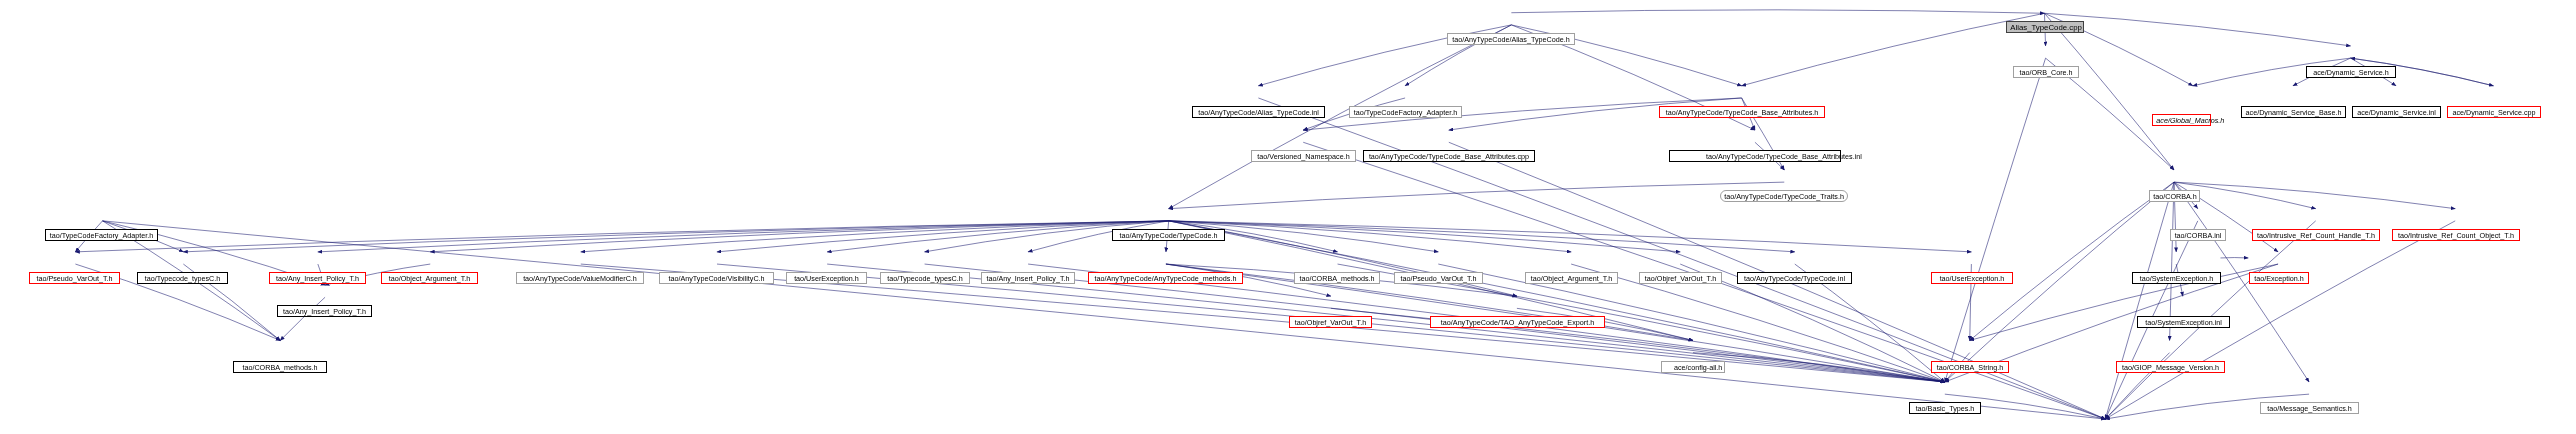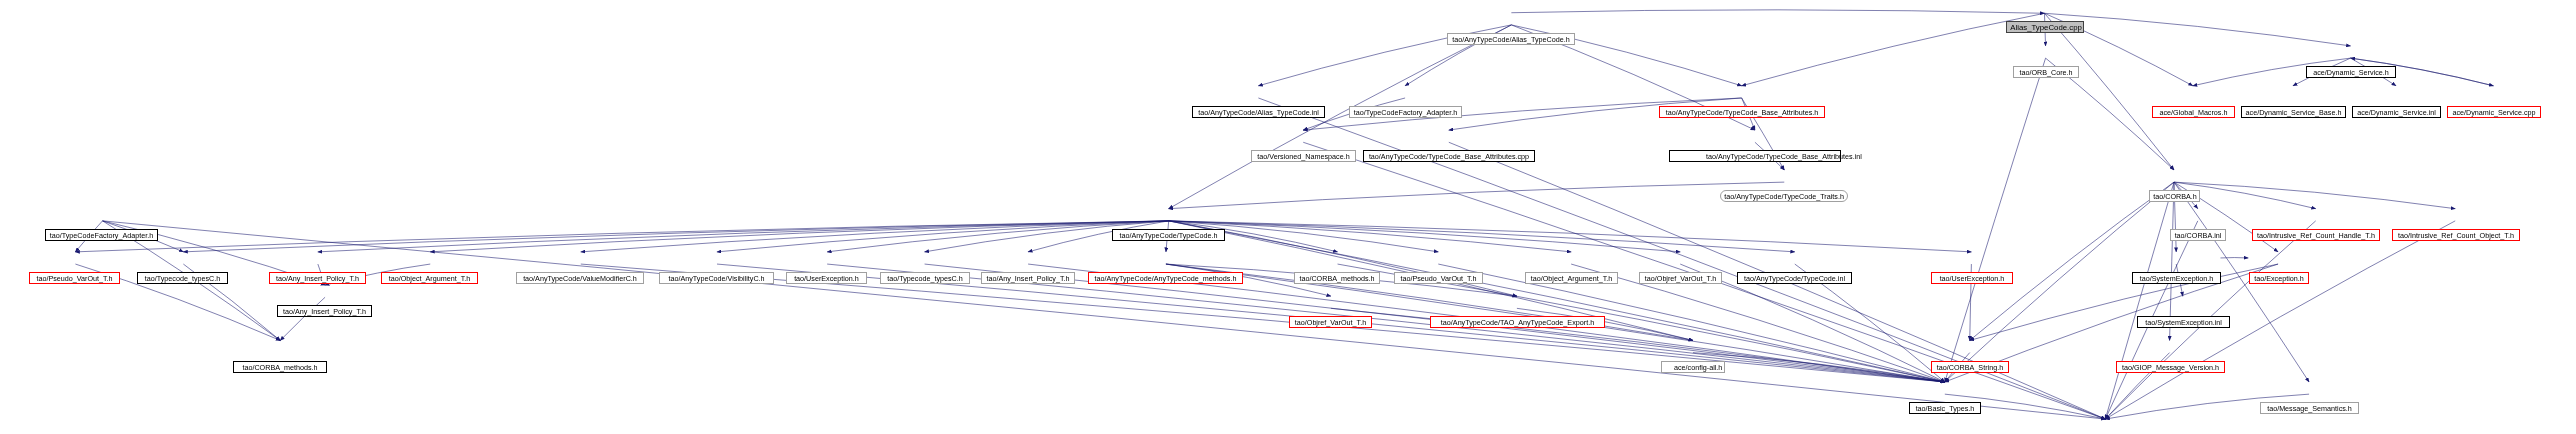--- a/index.html
+++ b/index.html
@@ -164,21 +164,21 @@
       </g>
   </svg>
   <div id="nodes">
       <div class="node root" style="left: 2006px; top: 1.1px; width: 78px;">Alias_TypeCode.cpp</div>
       <div class="node grey" style="left: 1447px; top: 12.7px; width: 128px;">tao/AnyTypeCode/Alias_TypeCode.h</div>
       <div class="node grey" style="left: 2013px; top: 46px; width: 66px;">tao/ORB_Core.h</div>
       <div class="node black" style="left: 2306px; top: 46px; width: 90px;">ace/Dynamic_Service.h</div>
       <div class="node black" style="left: 1192px; top: 86px; width: 133px;">tao/AnyTypeCode/Alias_TypeCode.inl</div>
       <div class="node grey" style="left: 1349px; top: 86px; width: 113px;">tao/TypeCodeFactory_Adapter.h</div>
       <div class="node red" style="left: 1659px; top: 86px; width: 166px;">tao/AnyTypeCode/TypeCode_Base_Attributes.h</div>
-      <div class="node red" style="left: 2152px; top: 86px; width: 83px;">ace/Global_Macros.h</div>
+      <div class="node red" style="left: 2152px; top: 94px; width: 59px; font-style: italic;">ace/Global_Macros.h</div>
       <div class="node black" style="left: 2241px; top: 86px; width: 105px;">ace/Dynamic_Service_Base.h</div>
       <div class="node black" style="left: 2352px; top: 86px; width: 89px;">ace/Dynamic_Service.inl</div>
       <div class="node red" style="left: 2447px; top: 86px; width: 94px;">ace/Dynamic_Service.cpp</div>
       <div class="node grey" style="left: 1251px; top: 130px; width: 105px;">tao/Versioned_Namespace.h</div>
       <div class="node black" style="left: 1363px; top: 130px; width: 172px;">tao/AnyTypeCode/TypeCode_Base_Attributes.cpp</div>
       <div class="node black" style="left: 1669px; top: 130px; width: 172px; padding-left: 36px;">tao/AnyTypeCode/TypeCode_Base_Attributes.inl</div>
       <div class="node grey" style="left: 1720px; top: 170px; width: 128px; border-radius: 6px;">tao/AnyTypeCode/TypeCode_Traits.h</div>
       <div class="node grey" style="left: 2149px; top: 170px; width: 51px;">tao/CORBA.h</div>
       <div class="node black" style="left: 45px; top: 209px; width: 113px;">tao/TypeCodeFactory_Adapter.h</div>
       <div class="node black" style="left: 1112px; top: 209px; width: 113px;">tao/AnyTypeCode/TypeCode.h</div>

